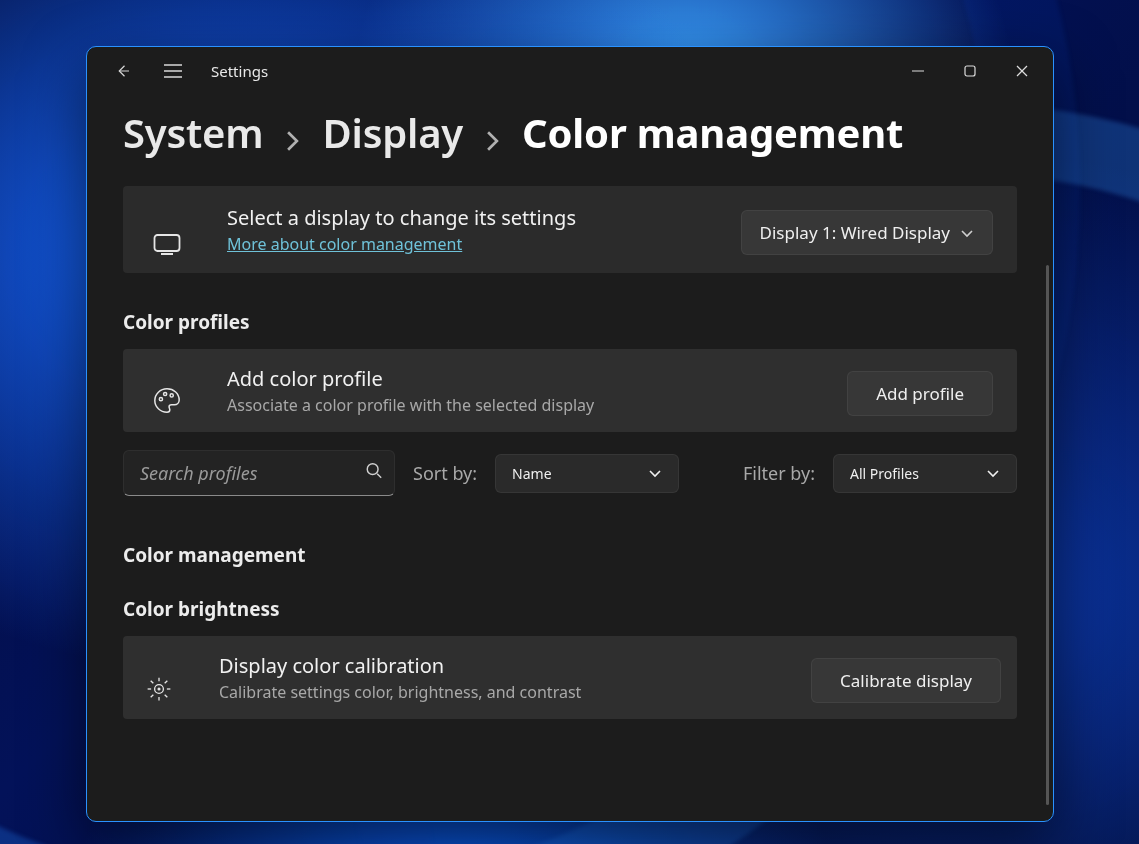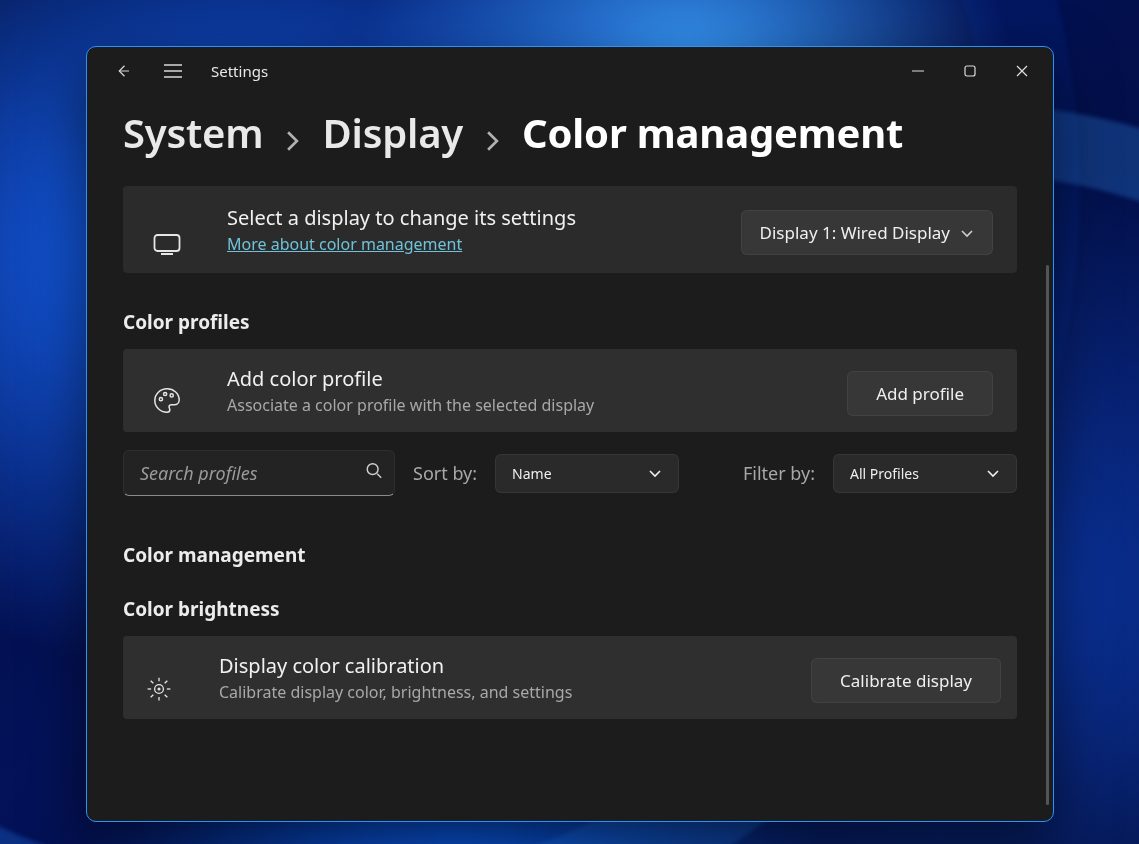--- a/index.html
+++ b/index.html
@@ -413,19 +413,19 @@
             <line x1="6.5" y1="6.5" x2="9.5" y2="9.5"></line>
             <line x1="22.5" y1="22.5" x2="25.5" y2="25.5"></line>
             <line x1="6.5" y1="25.5" x2="9.5" y2="22.5"></line>
             <line x1="22.5" y1="9.5" x2="25.5" y2="6.5"></line>
           </g>
           <circle cx="16" cy="16" r="1" fill="currentColor"></circle>
         </svg>
       </div>
       <div class="text-slot">
         <div class="headline">Display color calibration</div>
-        <div class="subline">Calibrate display color, brightness, and settings</div>
+        <div class="subline">Calibrate settings color, brightness, and contrast</div>
       </div>
       <div class="btn">Calibrate display</div>
     </div>
 
   </div>
 </div>
 
 </body></html>

